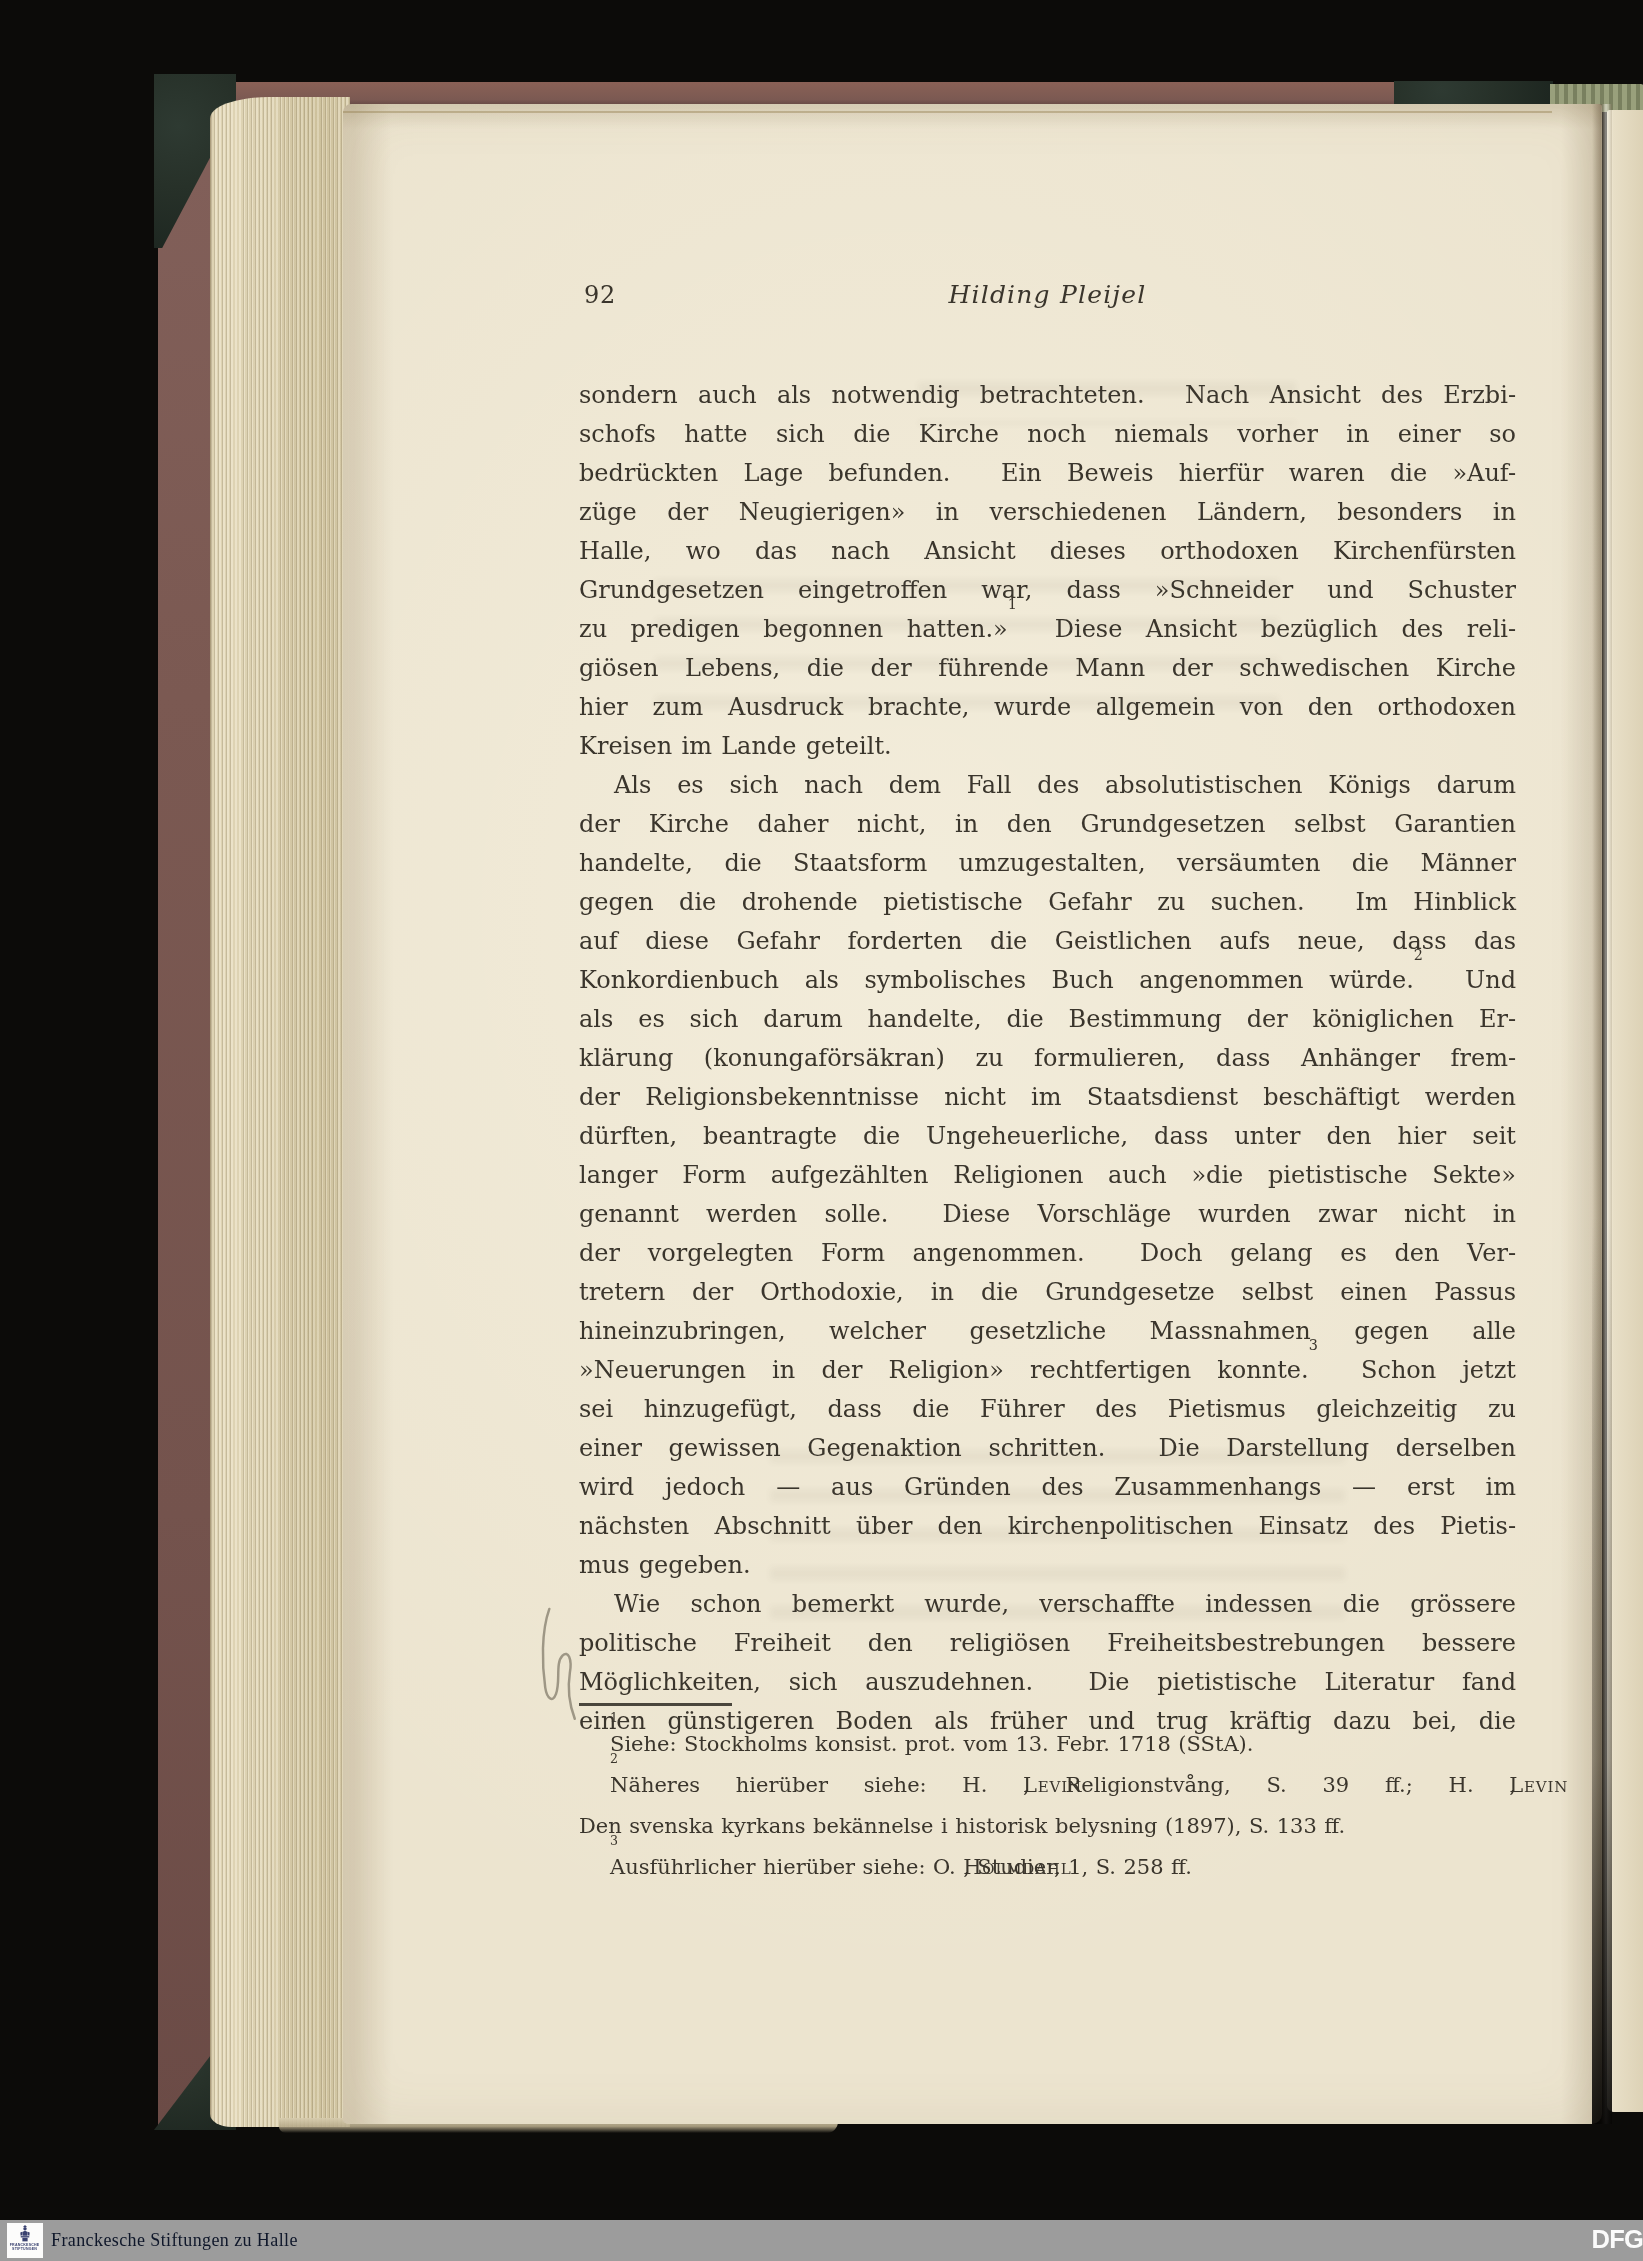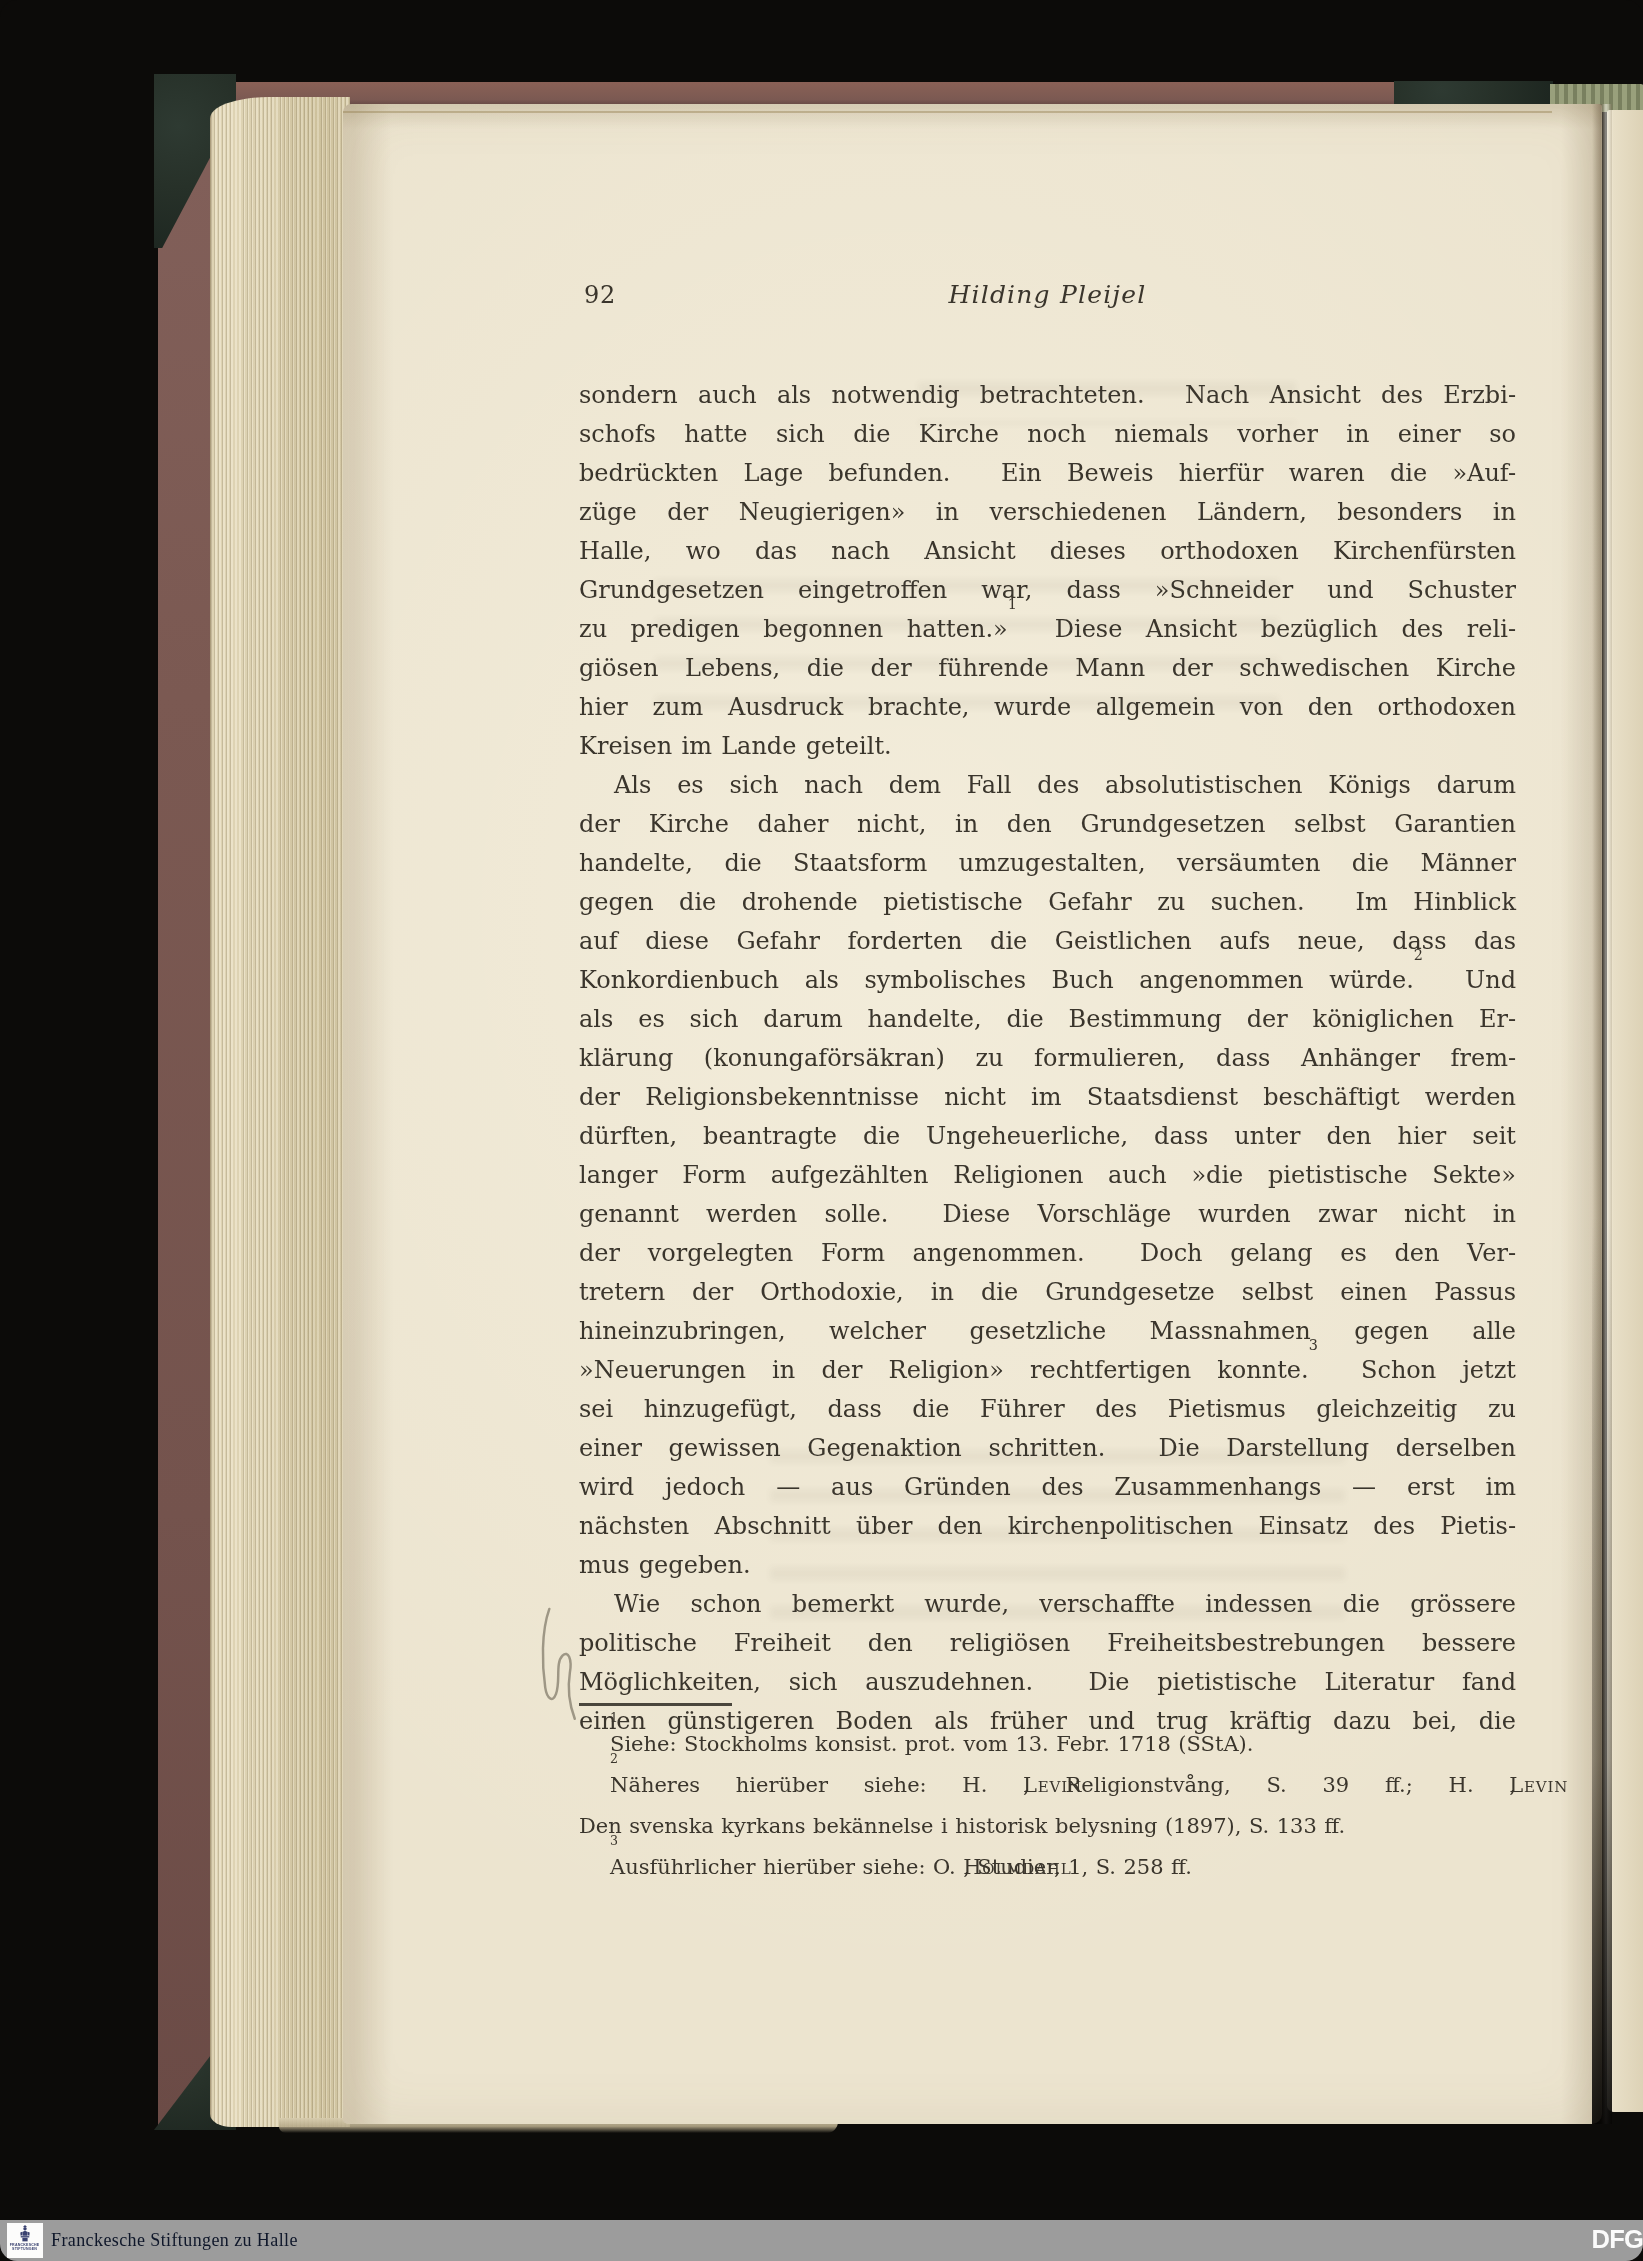--- a/index.html
+++ b/index.html
@@ -1,16 +1,16 @@
 <!DOCTYPE html>
 <html style="--bg: #0c0b09; --page: #ece4cf; --ink: #3a352c; --cover: #7b5952; --leather: #273129; --stack: #e0d5b6; --bar: #9c9c9c; --navy: #3a4270;font-size:13px"><head>
 <meta charset="utf-8">
 <style>
   html,body{margin:0;padding:0;background:#0c0b09;}
-  .scene{position:relative;width:1643px;height:2261px;overflow:hidden;background:var(--bg,#0c0b09);border-radius:17px;}
+  .scene{position:relative;width:1643px;height:2261px;overflow:hidden;background:var(--bg,#0c0b09);}
   .scene *{position:absolute;box-sizing:border-box;}
 
   
   .cover-left{left:158px;top:82px;width:59px;height:2044px;background:linear-gradient(180deg,#82605a 0%,var(--cover,#7b5952) 30%,#74534d 70%,#6b4b46 100%);border-top-left-radius:5px;}
   .cover-top{left:158px;top:82px;width:1395px;height:25px;background:linear-gradient(180deg,#8a6156 0%,var(--cover,#7b5952) 70%,#5f443f 100%);}
   .leather{background:radial-gradient(circle at 30% 30%,#2e3a32 0%,var(--leather,#273129) 45%,#1d2620 100%);}
   .corner-tl{left:154px;top:74px;width:82px;height:174px;clip-path:polygon(0 0,100% 0,100% 20%,10% 100%,0 100%);}
   .corner-bl{left:154px;top:2015px;width:82px;height:115px;clip-path:polygon(0 100%,100% 6%,100% 100%);}
   .strip-tr{left:1394px;top:81px;width:159px;height:28px;clip-path:none;}
   .headband{left:1550px;top:84px;width:94px;height:28px;background:repeating-linear-gradient(90deg,#99a07c 0 5px,#79805f 5px 9px);border-radius:0 3.3px 3.3px 0;}

